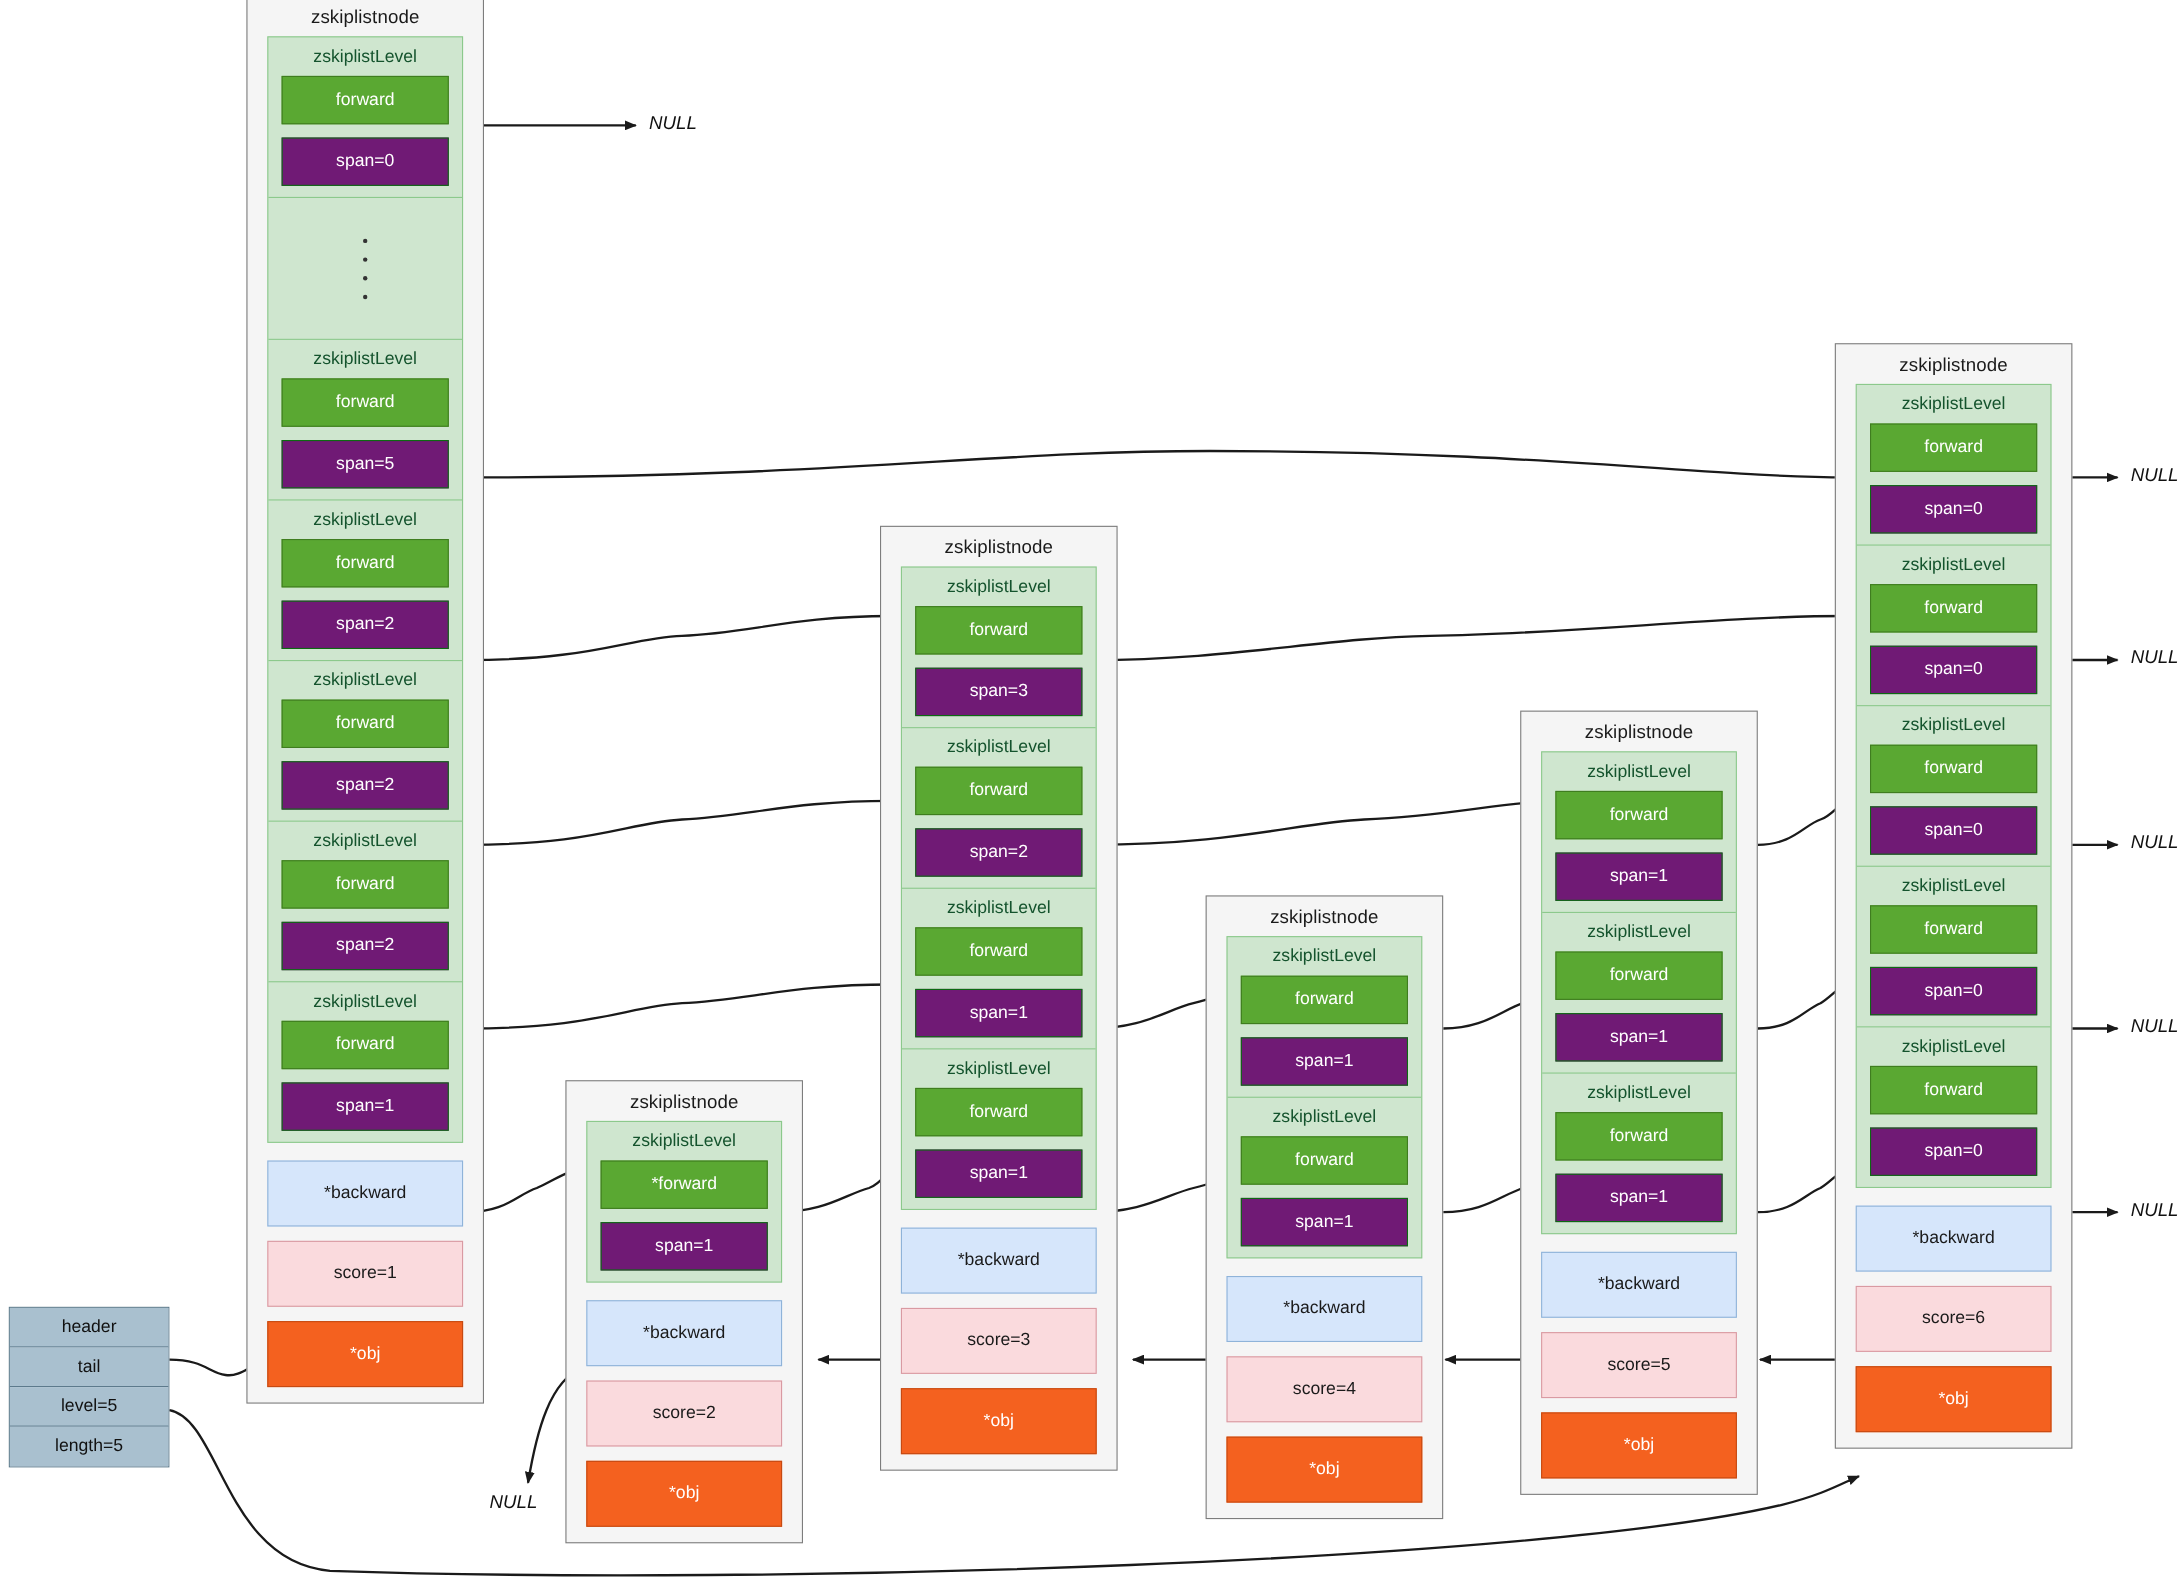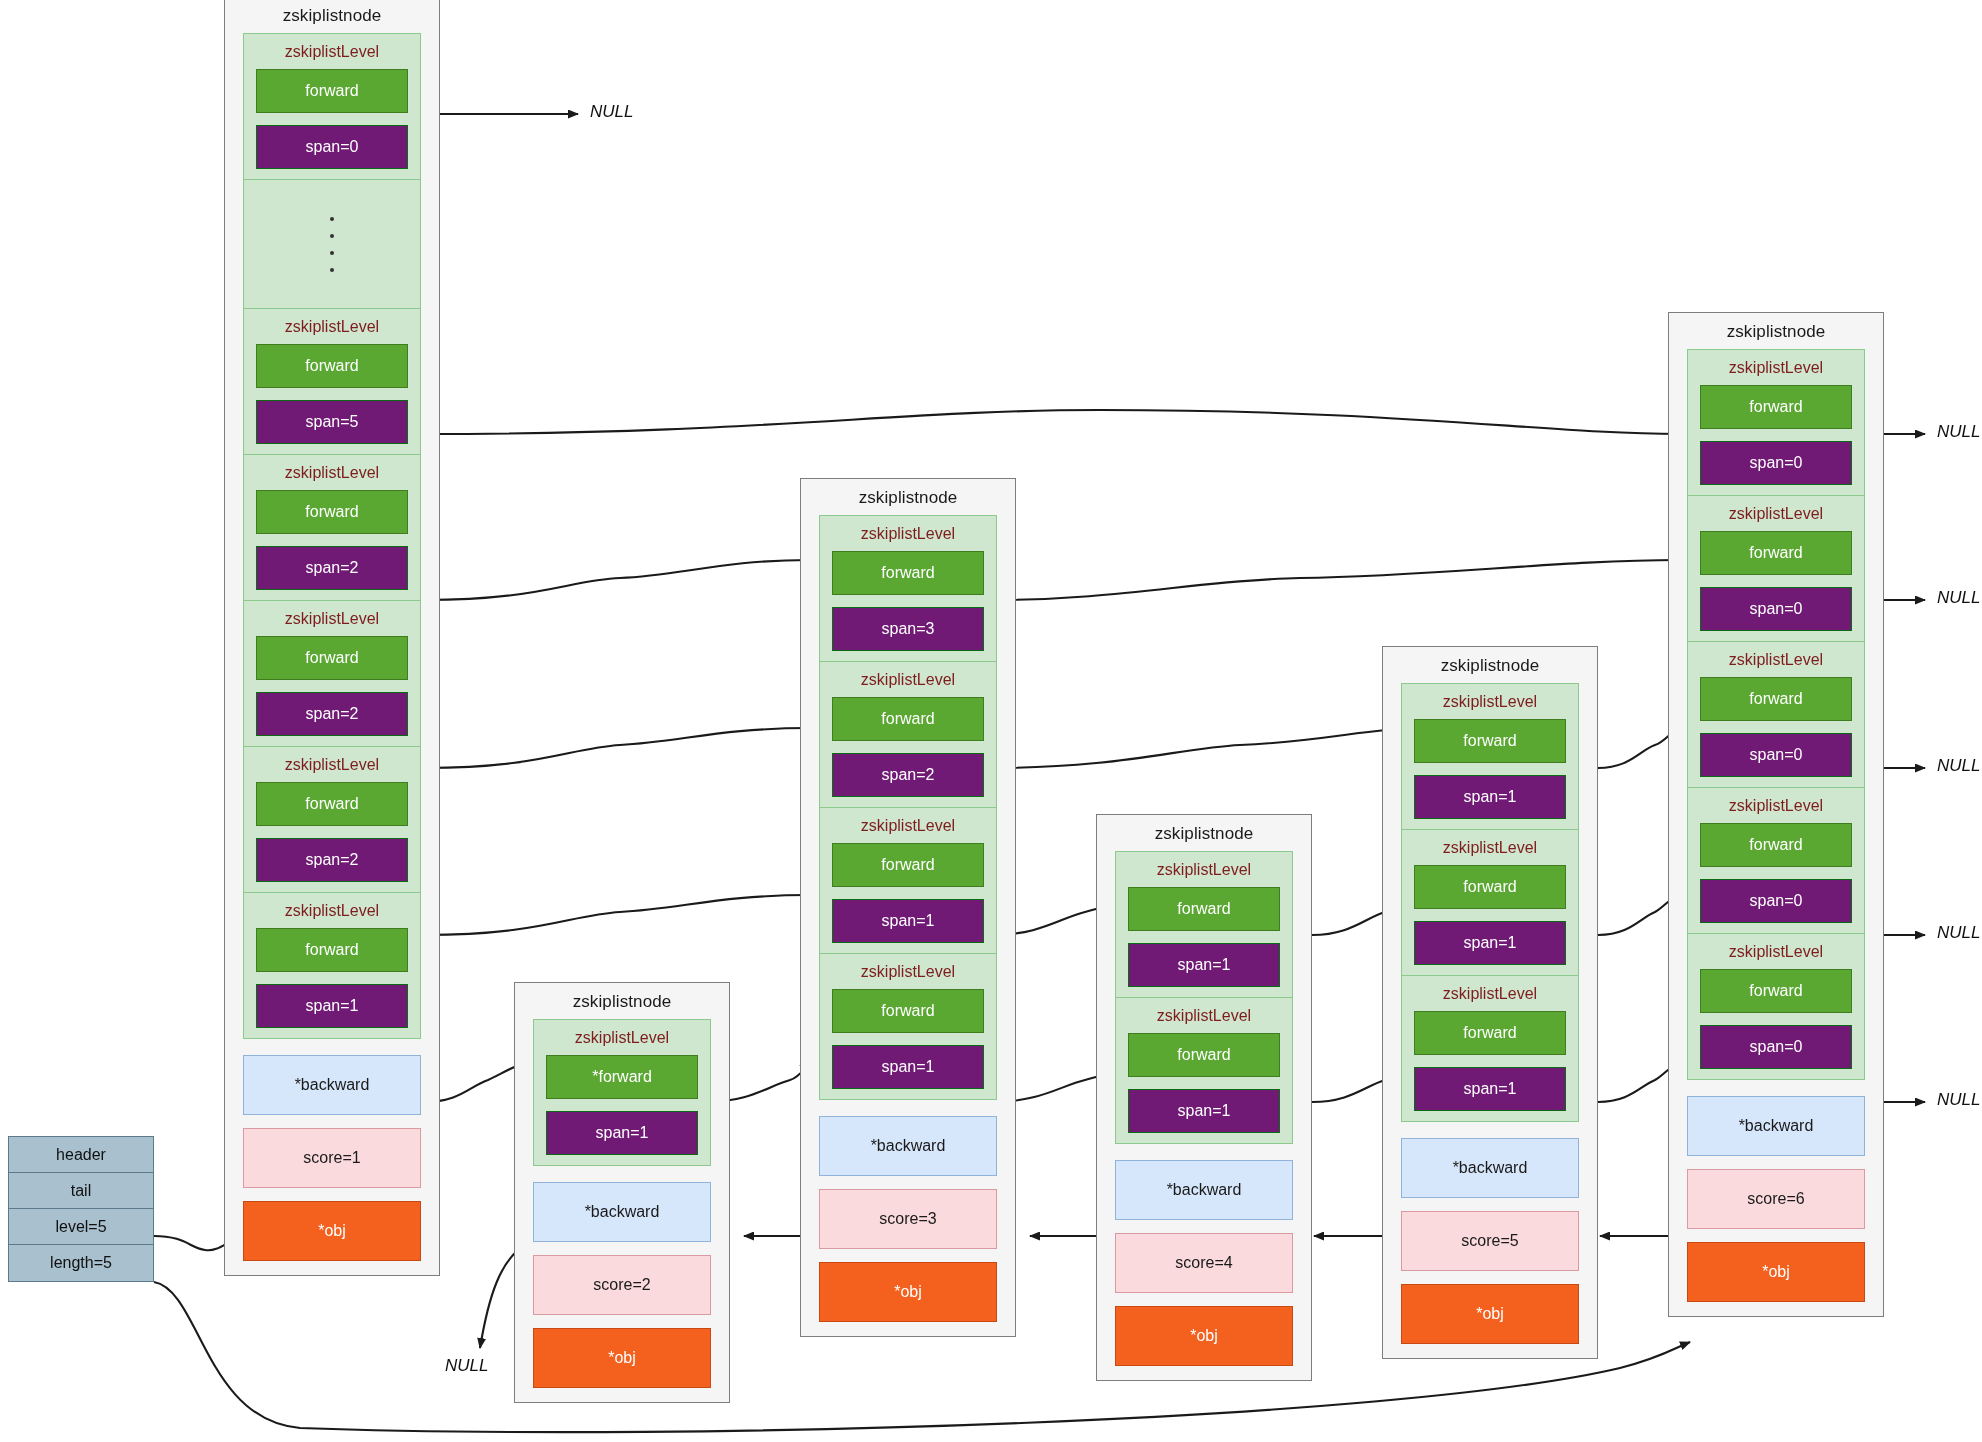--- a/index.html
+++ b/index.html
@@ -6,21 +6,21 @@
   body{font-family:"Liberation Sans","DejaVu Sans",sans-serif;}
   #stage{position:relative;width:1982px;height:1442px;overflow:hidden;background:#fff;}
   svg#wires{position:absolute;left:0;top:0;width:1982px;height:1442px;pointer-events:none;}
 
   
   .node{position:absolute;background:#f5f5f5;border:1.6px solid #7d7d7d;box-sizing:border-box;z-index:3;}
   .node-title{text-align:center;font-size:17px;color:#1a1a1a;padding:9px 0 7px 0;letter-spacing:.1px;}
   .levels{border:1.4px solid #8cc98c;background:#cfe6cf;margin:0 18px;box-sizing:border-box;}
   .level{border-bottom:1.4px solid #8cc98c;padding:7px 0 10px 0;box-sizing:border-box;}
   .level:last-child{border-bottom:none;}
-  .level-title{text-align:center;font-size:16px;color:#7f1d1d;padding:2px 0 8px 0;}
+  .level-title{text-align:center;font-size:16px;color:#14532d;padding:2px 0 8px 0;}
   .fwd,.spn{margin:0 12px;height:44px;display:flex;align-items:center;justify-content:center;
             color:#fff;font-size:16px;box-sizing:border-box;}
   .fwd{background:#5aa832;border:1.4px solid #3f7d1f;}
   .spn{background:#701a75;border:1.4px solid #0c6a12;margin-top:12px;}
   .dots{height:128px;display:flex;flex-direction:column;align-items:center;justify-content:center;
         gap:13px;border-bottom:1.4px solid #8cc98c;}
   .dot{width:4px;height:4px;background:#333;border-radius:50%;}
   .bwd,.score,.obj{margin:0 18px;height:60px;display:flex;align-items:center;justify-content:center;
                    font-size:16px;box-sizing:border-box;}
   .bwd{background:#d6e6fb;border:1.4px solid #8fb3d9;color:#1a1a1a;margin-top:16px;}
@@ -100,21 +100,21 @@
       <path d="M154,1236 C185,1236 190,1248 205,1250 C218,1252 226,1242 238,1238"></path>
 
       <path d="M154,1282 C200,1290 205,1420 300,1428 C700,1442 1400,1420 1620,1368 C1660,1358 1675,1348 1690,1342"></path>
     </g>
 
     <g fill="none" stroke="#1a1a1a" stroke-width="2.1" marker-end="url(#ah)">
       <path d="M618,1318 L618,1290"></path>
     </g>
   </svg>
 
-  <div class="zsl" id="zsl-box" style="left:8px; top:1136px; width:146px;">
+  <div class="zsl" id="zsl-box" style="left:8px; top:1188px; width:146px;">
     <div class="zsl-row">header</div>
     <div class="zsl-row">tail</div>
     <div class="zsl-row">level=5</div>
     <div class="zsl-row">length=5</div>
   </div>
 
   <div class="node" id="node-0" style="left:224px; top:-4px; width:216px;">
     <div class="node-title">zskiplistnode</div>
     <div class="levels">
       <div class="level">

